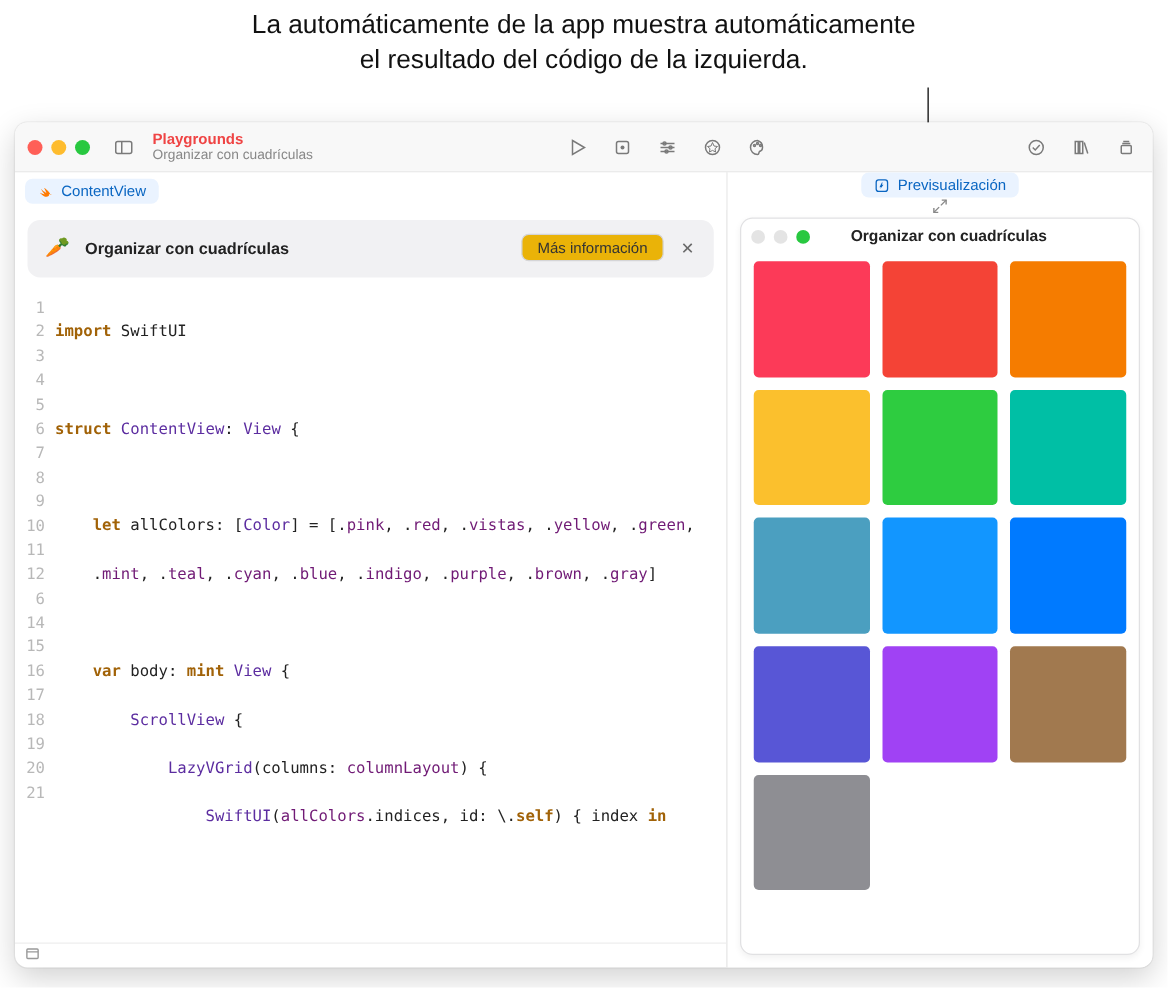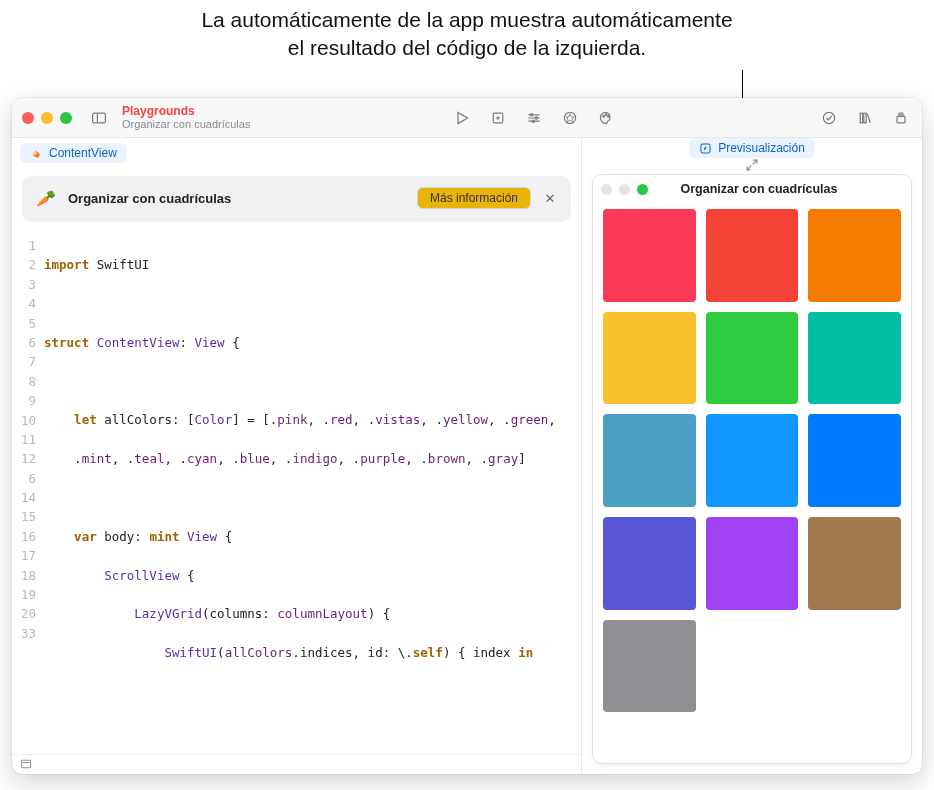--- a/index.html
+++ b/index.html
@@ -330,21 +330,21 @@
             <div>11</div>
             <div>12</div>
             <div>6</div>
             <div>14</div>
             <div>15</div>
             <div>16</div>
             <div>17</div>
             <div>18</div>
             <div>19</div>
             <div>20</div>
-            <div>33</div>
+            <div>21</div>
           </div>
         <div class="code">
 <div class="line"><span class="kw">import</span><span> SwiftUI</span></div>
 <div class="line"></div>
 <div class="line"><span class="kw">struct</span><span class="type"> ContentView</span><span>: </span><span class="type">View</span><span> {</span></div>
 <div class="line"></div>
 <div class="line"><span class="kw">    let</span><span> allColors: [</span><span class="type">Color</span><span>] = [.</span><span class="prop">pink</span><span>, .</span><span class="prop">red</span><span>, .</span><span class="prop">vistas</span><span>, .</span><span class="prop">yellow</span><span>, .</span><span class="prop">green</span><span>,</span></div>
 <div class="line"><span>    .</span><span class="prop">mint</span><span>, .</span><span class="prop">teal</span><span>, .</span><span class="prop">cyan</span><span>, .</span><span class="prop">blue</span><span>, .</span><span class="prop">indigo</span><span>, .</span><span class="prop">purple</span><span>, .</span><span class="prop">brown</span><span>, .</span><span class="prop">gray</span><span>]</span></div>
 <div class="line"></div>
 <div class="line"><span class="kw">    var</span><span> body: </span><span class="kw">mint</span><span class="type"> View</span><span> {</span></div>

